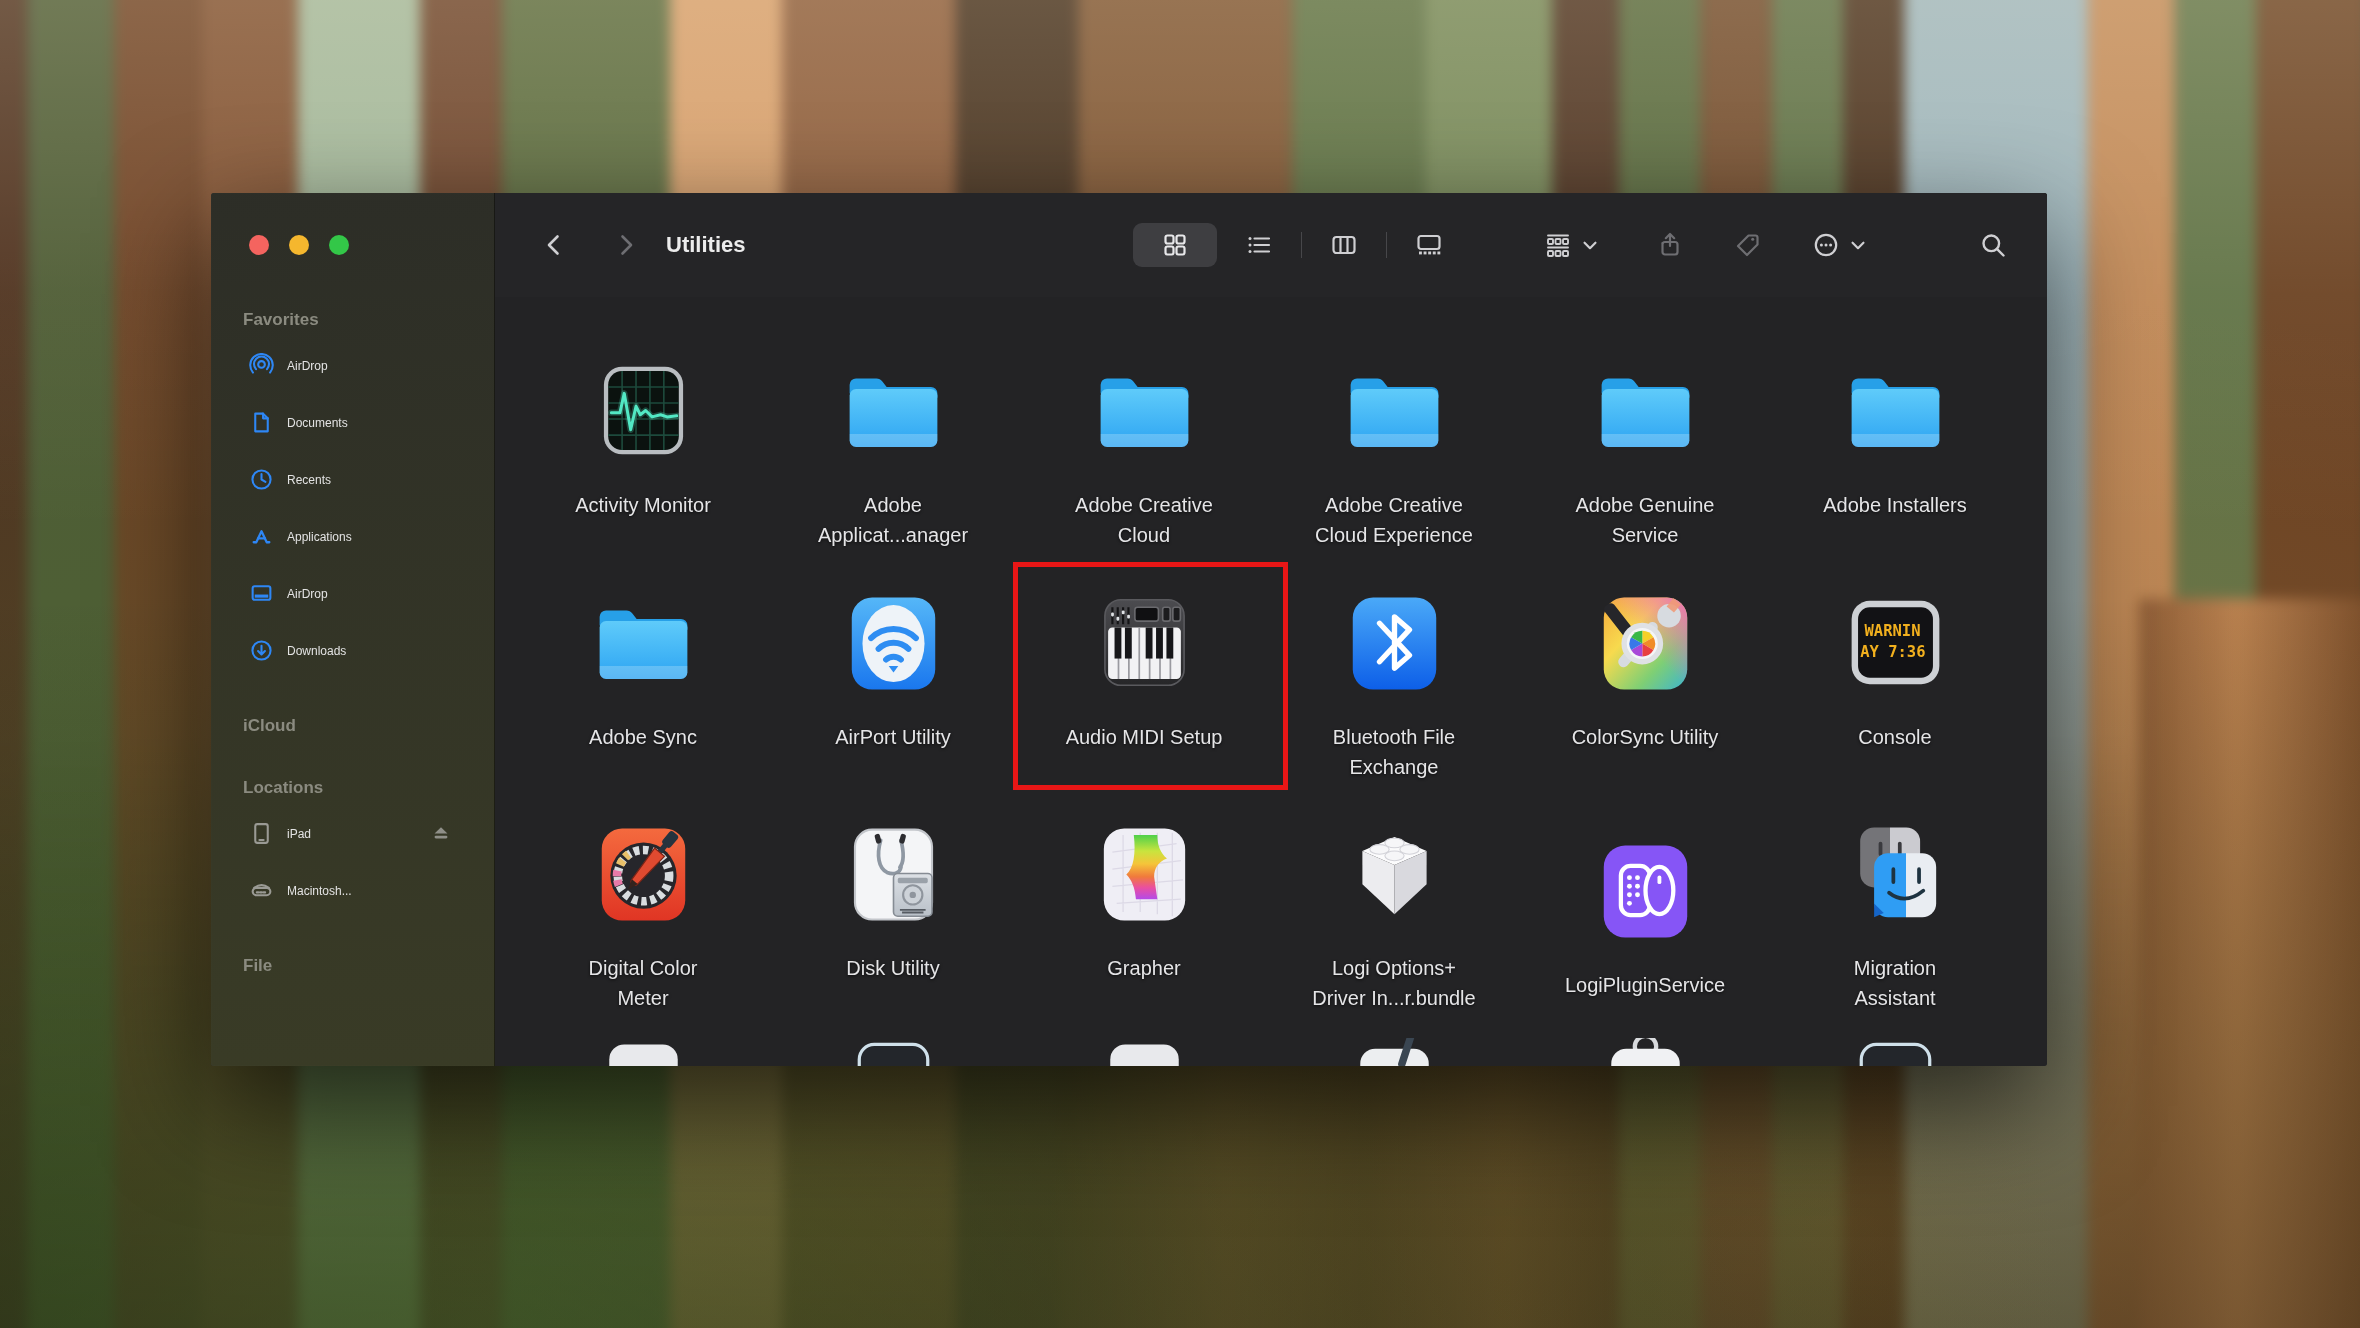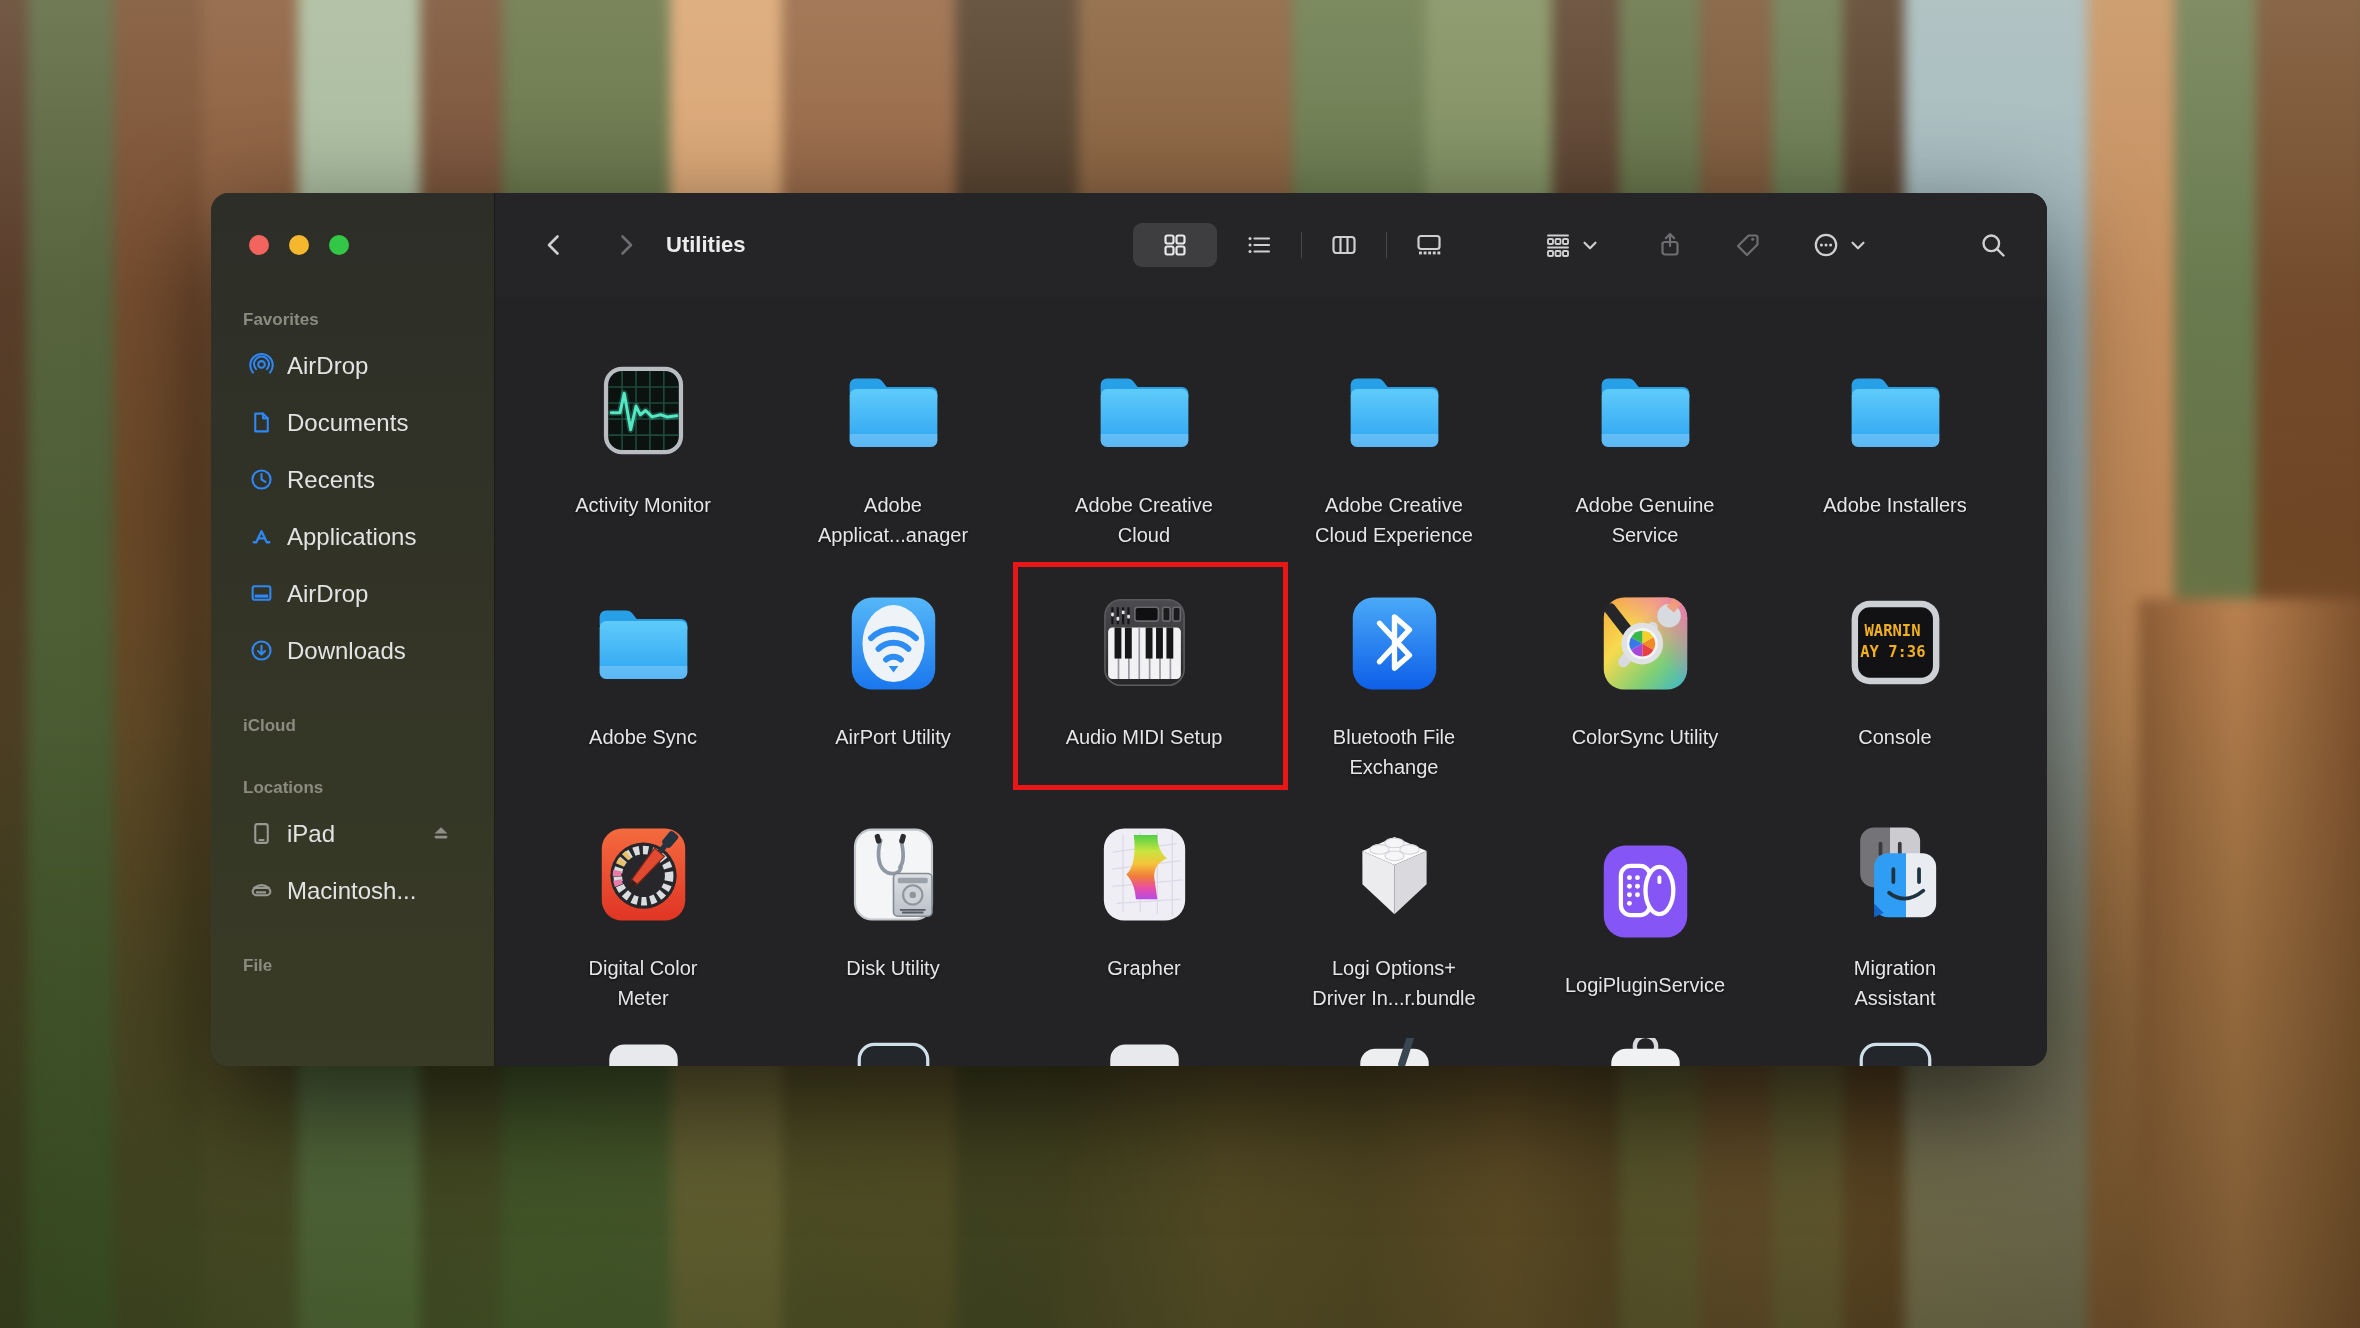--- a/index.html
+++ b/index.html
@@ -11,30 +11,30 @@
   .wp-trunk-big{position:absolute;left:1080px;width:550px;top:660px;bottom:-20px;
     background:linear-gradient(90deg,#2e1d12,#55351e 30%,#3e2615 55%,#59381f 80%,#2b1a0e);}
   .wp-trunk-right{position:absolute;left:2140px;width:240px;top:620px;bottom:-20px;
     background:linear-gradient(90deg,#8a5a38,#bd8456 40%,#6e4426);}
   .wp-glow{position:absolute;inset:0;background:
     linear-gradient(180deg,rgba(255,244,214,.20),rgba(255,244,214,.05) 22%,rgba(0,0,0,0) 40%),
     radial-gradient(ellipse at 20% 100%,rgba(78,110,48,.55),rgba(0,0,0,0) 60%),
     radial-gradient(ellipse at 78% 92%,rgba(150,110,55,.45),rgba(0,0,0,0) 55%),
     linear-gradient(180deg,rgba(0,0,0,0) 45%,rgba(18,22,10,.30) 80%,rgba(10,12,6,.45));}
   
-  .window{position:absolute;left:211px;top:193px;width:1836px;height:873px;border-radius:18px;
+  .window{position:absolute;left:211px;top:193px;width:1836px;height:873px;border-radius:3px;
     overflow:hidden;background:#232325;box-shadow:0 40px 110px rgba(0,0,0,.65),inset 0 0 0 1px rgba(255,255,255,.09);}
   .sidebar{position:absolute;left:0;top:0;bottom:0;width:283px;
     background:linear-gradient(180deg,rgba(45,46,39,.97),rgba(58,60,38,.97));
     border-right:1px solid rgba(0,0,0,.45);}
   .traffic{position:absolute;top:42px;left:38px;display:flex;gap:20px;}
   .traffic button{width:20px;height:20px;border-radius:50%;border:none;padding:0;cursor:pointer;}
   .sb-flow{position:absolute;top:110px;left:0;right:0;}
   .sb-header{height:34px;line-height:34px;padding-left:32px;color:#8b8b80;font-size:17px;font-weight:700;}
-  .sb-item{height:57px;display:flex;align-items:center;padding-left:38px;position:relative;color:#e3e3e3;font-size:24px;cursor:default;}
+  .sb-item{height:57px;display:flex;align-items:center;padding-left:38px;position:relative;color:#e3e3e3;font-size:12px;cursor:default;}
   .sb-item .sbicon{width:25px;height:25px;margin-right:13px;flex:0 0 auto;}
   .sb-item .eject{position:absolute;right:42px;width:22px;height:22px;}
   .gap28{height:28px}.gap30{height:30px}
   
   .main{position:absolute;left:283px;top:0;right:0;bottom:0;background:#232325;}
   .toolbar{position:absolute;left:0;top:0;right:0;height:104px;background:#252527;}
   .tbtn{position:absolute;top:32px;width:40px;height:40px;display:flex;align-items:center;justify-content:center;
     background:none;border:none;padding:0;cursor:pointer;border-radius:8px;}
   .title{position:absolute;left:172px;top:0;height:104px;line-height:104px;color:#ececec;font-size:22px;font-weight:700;}
   .segments{position:absolute;left:639px;top:30px;height:44px;display:flex;align-items:center;}

